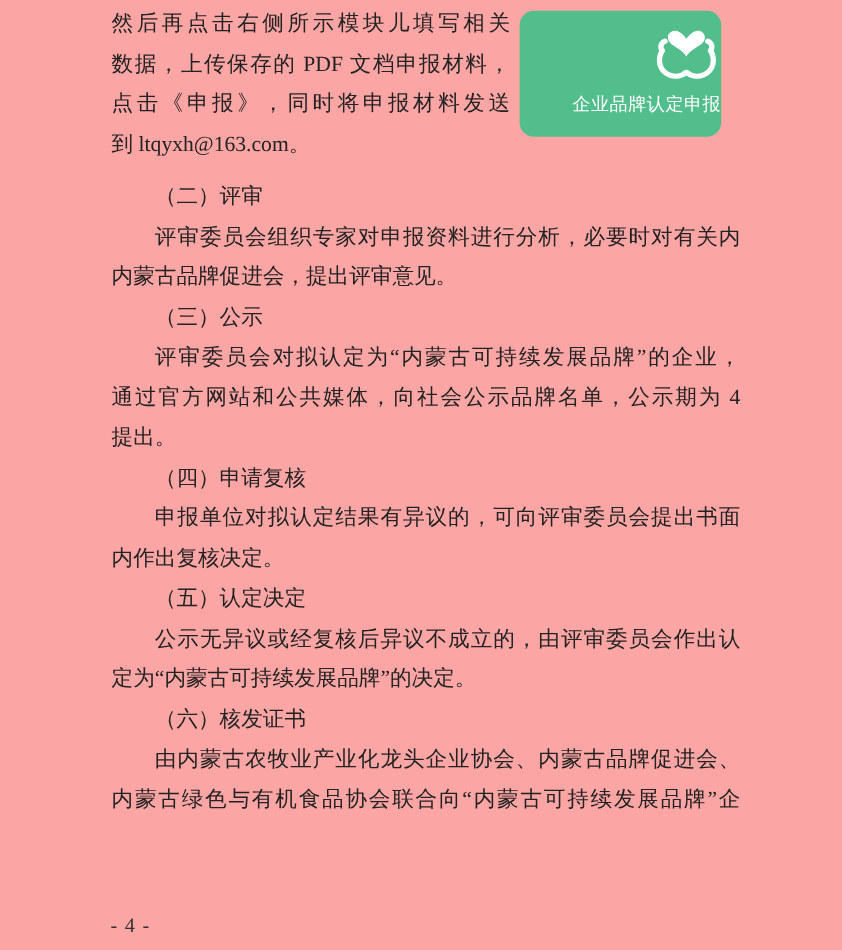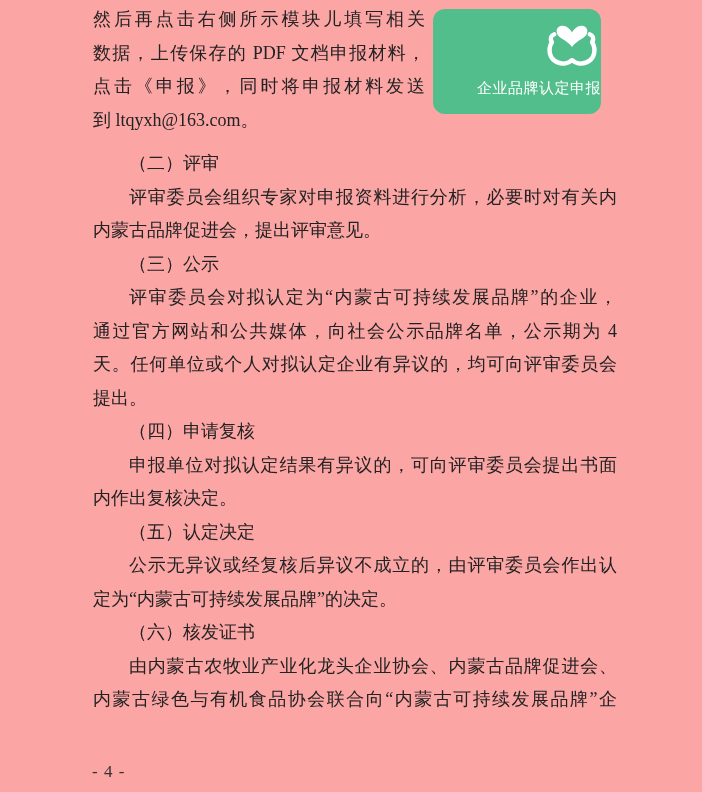--- a/index.html
+++ b/index.html
@@ -74,21 +74,20 @@
     <div class="badge-label">企业品牌认定申报</div>
   </div>
 
   <div class="body-block">
     <div class="line ind">（二）评审</div>
     <div class="line ind j">评审委员会组织专家对申报资料进行分析，必要时对有关内</div>
     <div class="line">内蒙古品牌促进会，提出评审意见。</div>
     <div class="line ind">（三）公示</div>
     <div class="line ind j">评审委员会对拟认定为“内蒙古可持续发展品牌”的企业，</div>
     <div class="line j">通过官方网站和公共媒体，向社会公示品牌名单，公示期为 4</div>
-    <div class="line j">天。任何单位或个人对拟认定企业有异议的，均可向评审委员会</div>
     <div class="line">提出。</div>
     <div class="line ind">（四）申请复核</div>
     <div class="line ind j">申报单位对拟认定结果有异议的，可向评审委员会提出书面</div>
     <div class="line">内作出复核决定。</div>
     <div class="line ind">（五）认定决定</div>
     <div class="line ind j">公示无异议或经复核后异议不成立的，由评审委员会作出认</div>
     <div class="line">定为“内蒙古可持续发展品牌”的决定。</div>
     <div class="line ind">（六）核发证书</div>
     <div class="line ind j">由内蒙古农牧业产业化龙头企业协会、内蒙古品牌促进会、</div>
     <div class="line j">内蒙古绿色与有机食品协会联合向“内蒙古可持续发展品牌”企</div>

